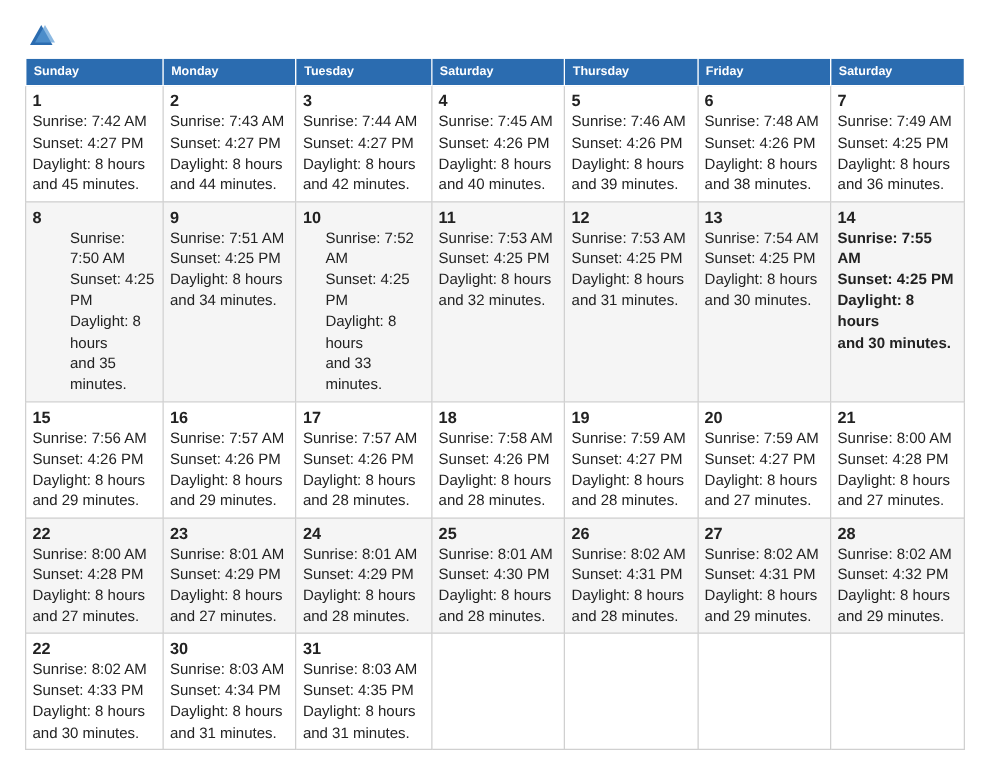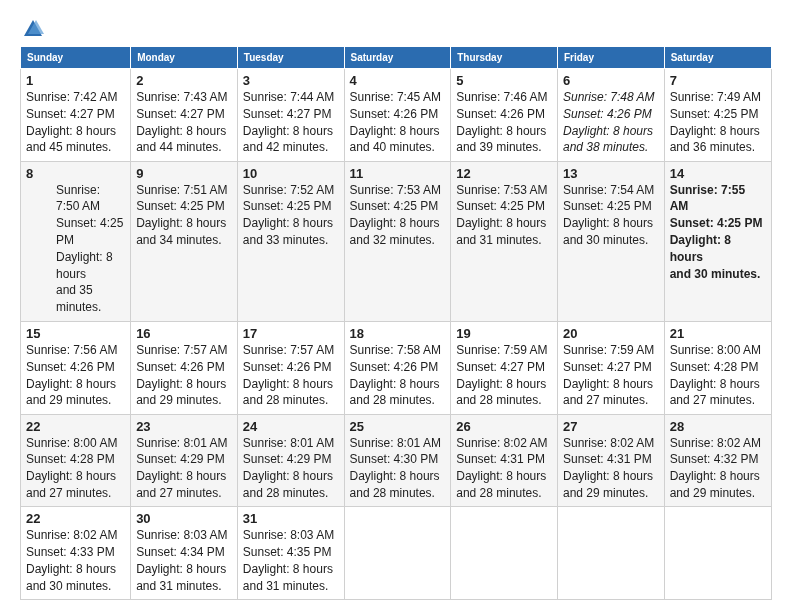--- a/index.html
+++ b/index.html
@@ -164,21 +164,21 @@
           </td>
           <td>
             <span class="day-num">5</span>
             <div class="day-info" style="white-space: pre-line;">Sunrise: 7:46 AM
 Sunset: 4:26 PM
 Daylight: 8 hours
 and 39 minutes.</div>
           </td>
           <td>
             <span class="day-num">6</span>
-            <div class="day-info" style="white-space: pre-line; font-style: italic;">Sunrise: 7:48 AM
+            <div class="day-info" style="white-space: pre-line;">Sunrise: 7:48 AM
 Sunset: 4:26 PM
 Daylight: 8 hours
 and 38 minutes.</div>
           </td>
           <td>
             <span class="day-num">7</span>
             <div class="day-info" style="white-space: pre-line;">Sunrise: 7:49 AM
 Sunset: 4:25 PM
 Daylight: 8 hours
 and 36 minutes.</div>
@@ -194,21 +194,21 @@
           </td>
           <td>
             <span class="day-num">9</span>
             <div class="day-info" style="white-space: pre-line;">Sunrise: 7:51 AM
 Sunset: 4:25 PM
 Daylight: 8 hours
 and 34 minutes.</div>
           </td>
           <td>
             <span class="day-num">10</span>
-            <div class="day-info" style="white-space: pre-line;">Sunrise: 7:52 AM
+            <div class="day-info" style="white-space: pre-line; margin-left: 18px;">Sunrise: 7:52 AM
 Sunset: 4:25 PM
 Daylight: 8 hours
 and 33 minutes.</div>
           </td>
           <td>
             <span class="day-num">11</span>
             <div class="day-info" style="white-space: pre-line;">Sunrise: 7:53 AM
 Sunset: 4:25 PM
 Daylight: 8 hours
 and 32 minutes.</div>

